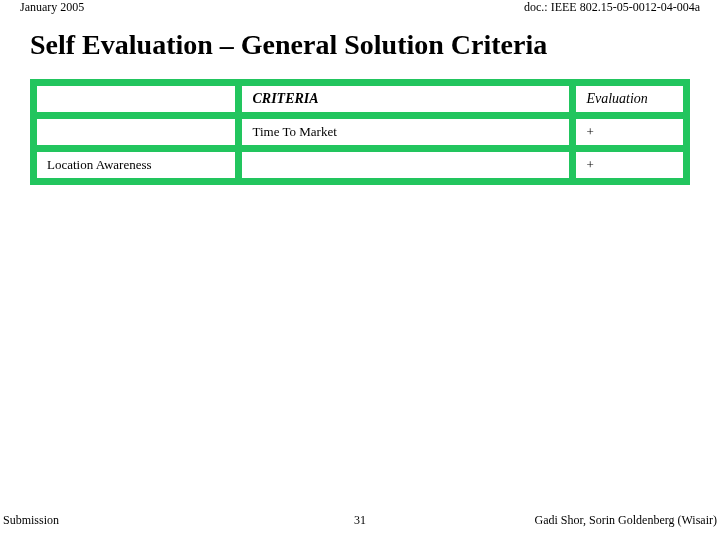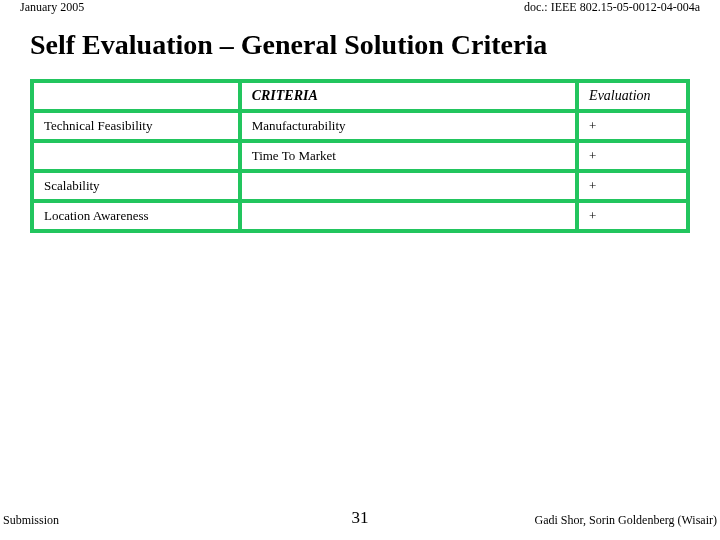--- a/index.html
+++ b/index.html
@@ -24,21 +24,21 @@
     }
     .table-container {
       padding: 0 30px;
     }
     table {
       width: 100%;
       border-collapse: collapse;
       font-size: 13px;
     }
     table td, table th {
-      border: 4px solid #22c55e;
+      border: 7px solid #22c55e;
       padding: 5px 10px;
     }
     .col-category { width: 160px; }
     .col-criteria { width: 260px; }
     .col-eval { width: 80px; }
     .criteria-header {
       font-style: italic;
       font-weight: bold;
       font-size: 14px;
     }
@@ -53,21 +53,21 @@
       display: flex;
       justify-content: space-between;
       padding: 0 3px;
       font-size: 12px;
     }
     .footer-center {
       position: absolute;
       bottom: 12px;
       left: 50%;
       transform: translateX(-50%);
-      font-size: 17px;
+      font-size: 12px;
     }
   </style>
 </head>
 <body>
 
 <div class="header">
   <span>January 2005</span>
   <span>doc.: IEEE 802.15-05-0012-04-004a</span>
 </div>
 
@@ -77,32 +77,22 @@
   <table>
     <thead>
       <tr>
         <td class="col-category"></td>
         <td class="col-criteria criteria-header">CRITERIA</td>
         <td class="col-eval eval-header">Evaluation</td>
       </tr>
     </thead>
     <tbody id="table-body">
         <tr>
-          <td class="col-category">Technical Feasibility</td>
-          <td class="col-criteria">Manufacturability</td>
-          <td class="col-eval">+</td>
-        </tr>
-        <tr>
           <td class="col-category"></td>
           <td class="col-criteria">Time To Market</td>
-          <td class="col-eval">+</td>
-        </tr>
-        <tr>
-          <td class="col-category">Scalability</td>
-          <td class="col-criteria"></td>
           <td class="col-eval">+</td>
         </tr>
         <tr>
           <td class="col-category">Location Awareness</td>
           <td class="col-criteria"></td>
           <td class="col-eval">+</td>
         </tr>
       </tbody>
   </table>
 </div>

